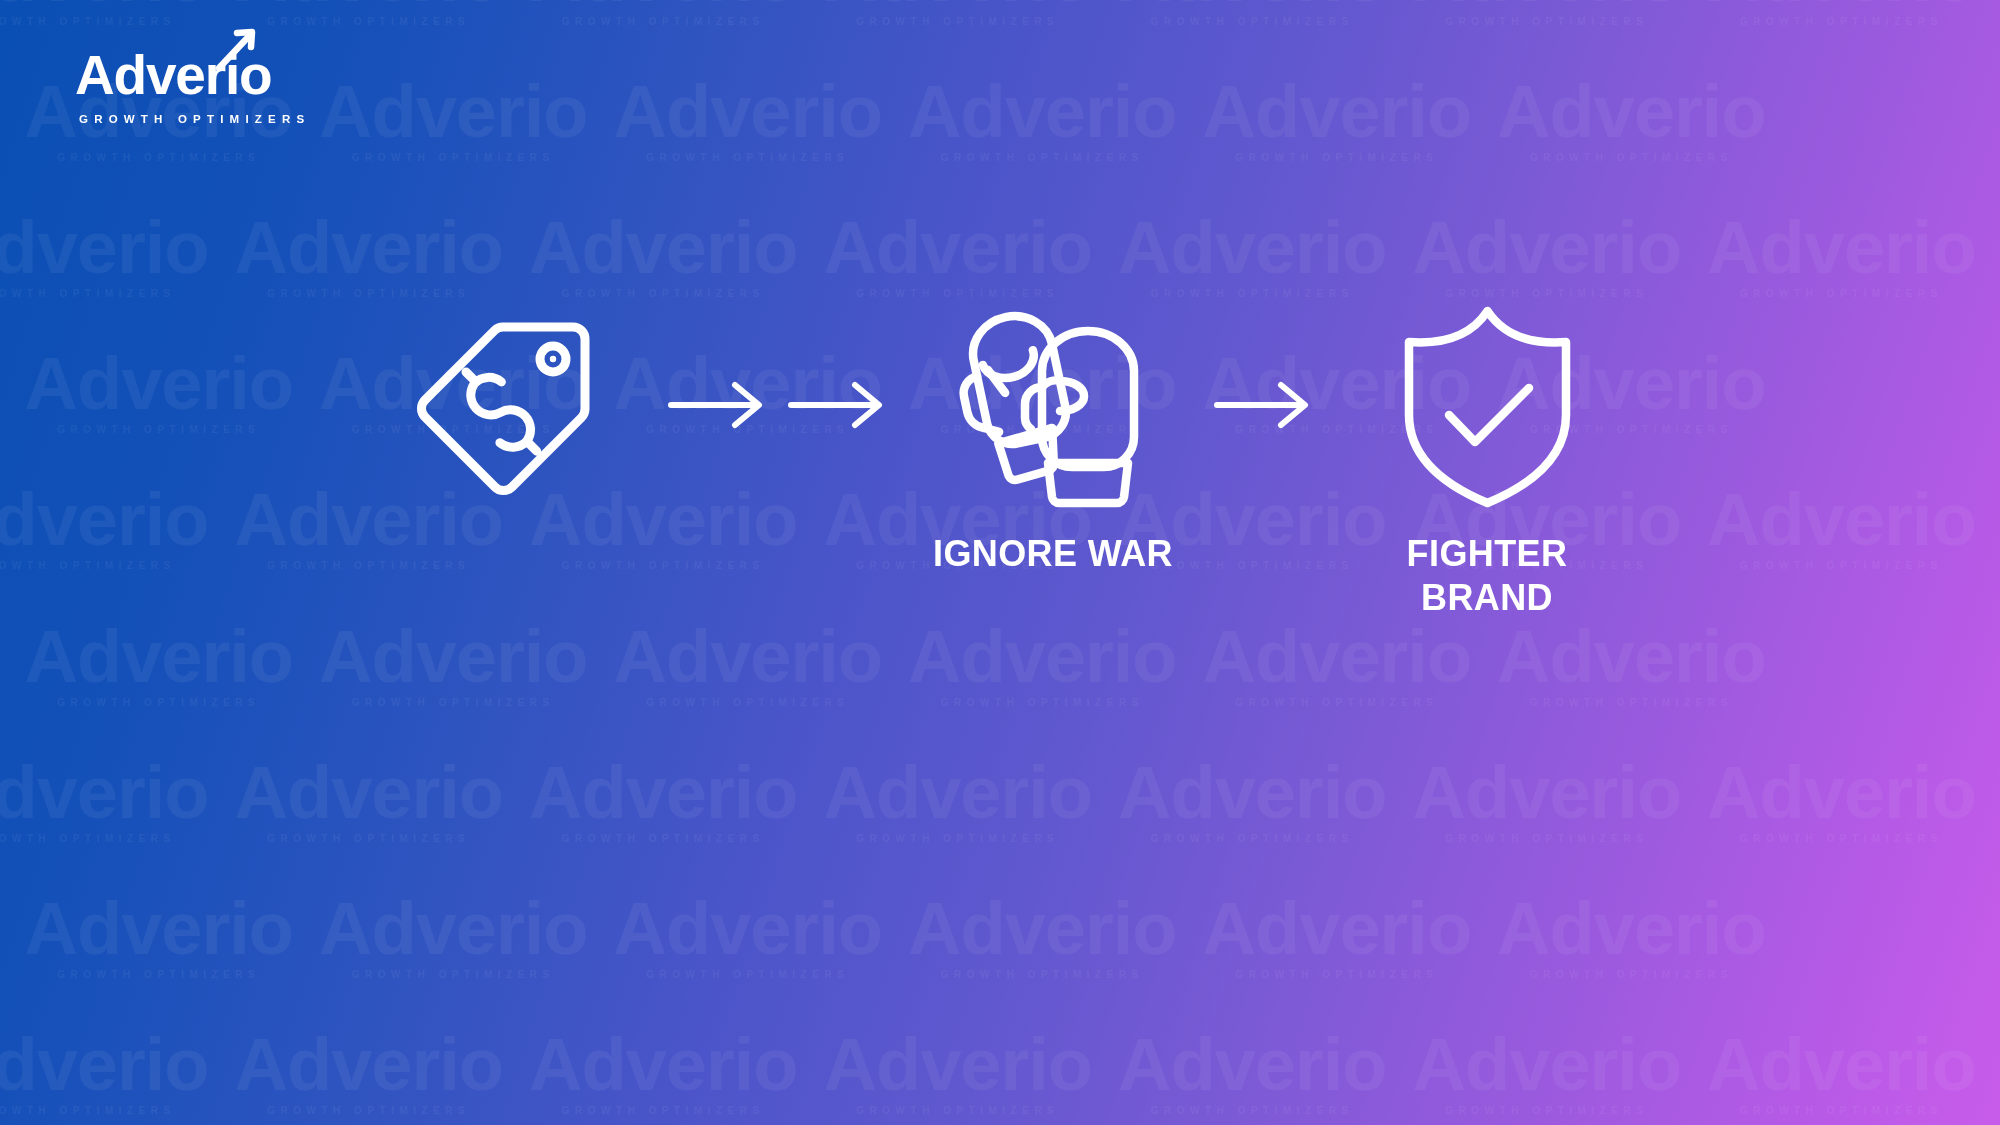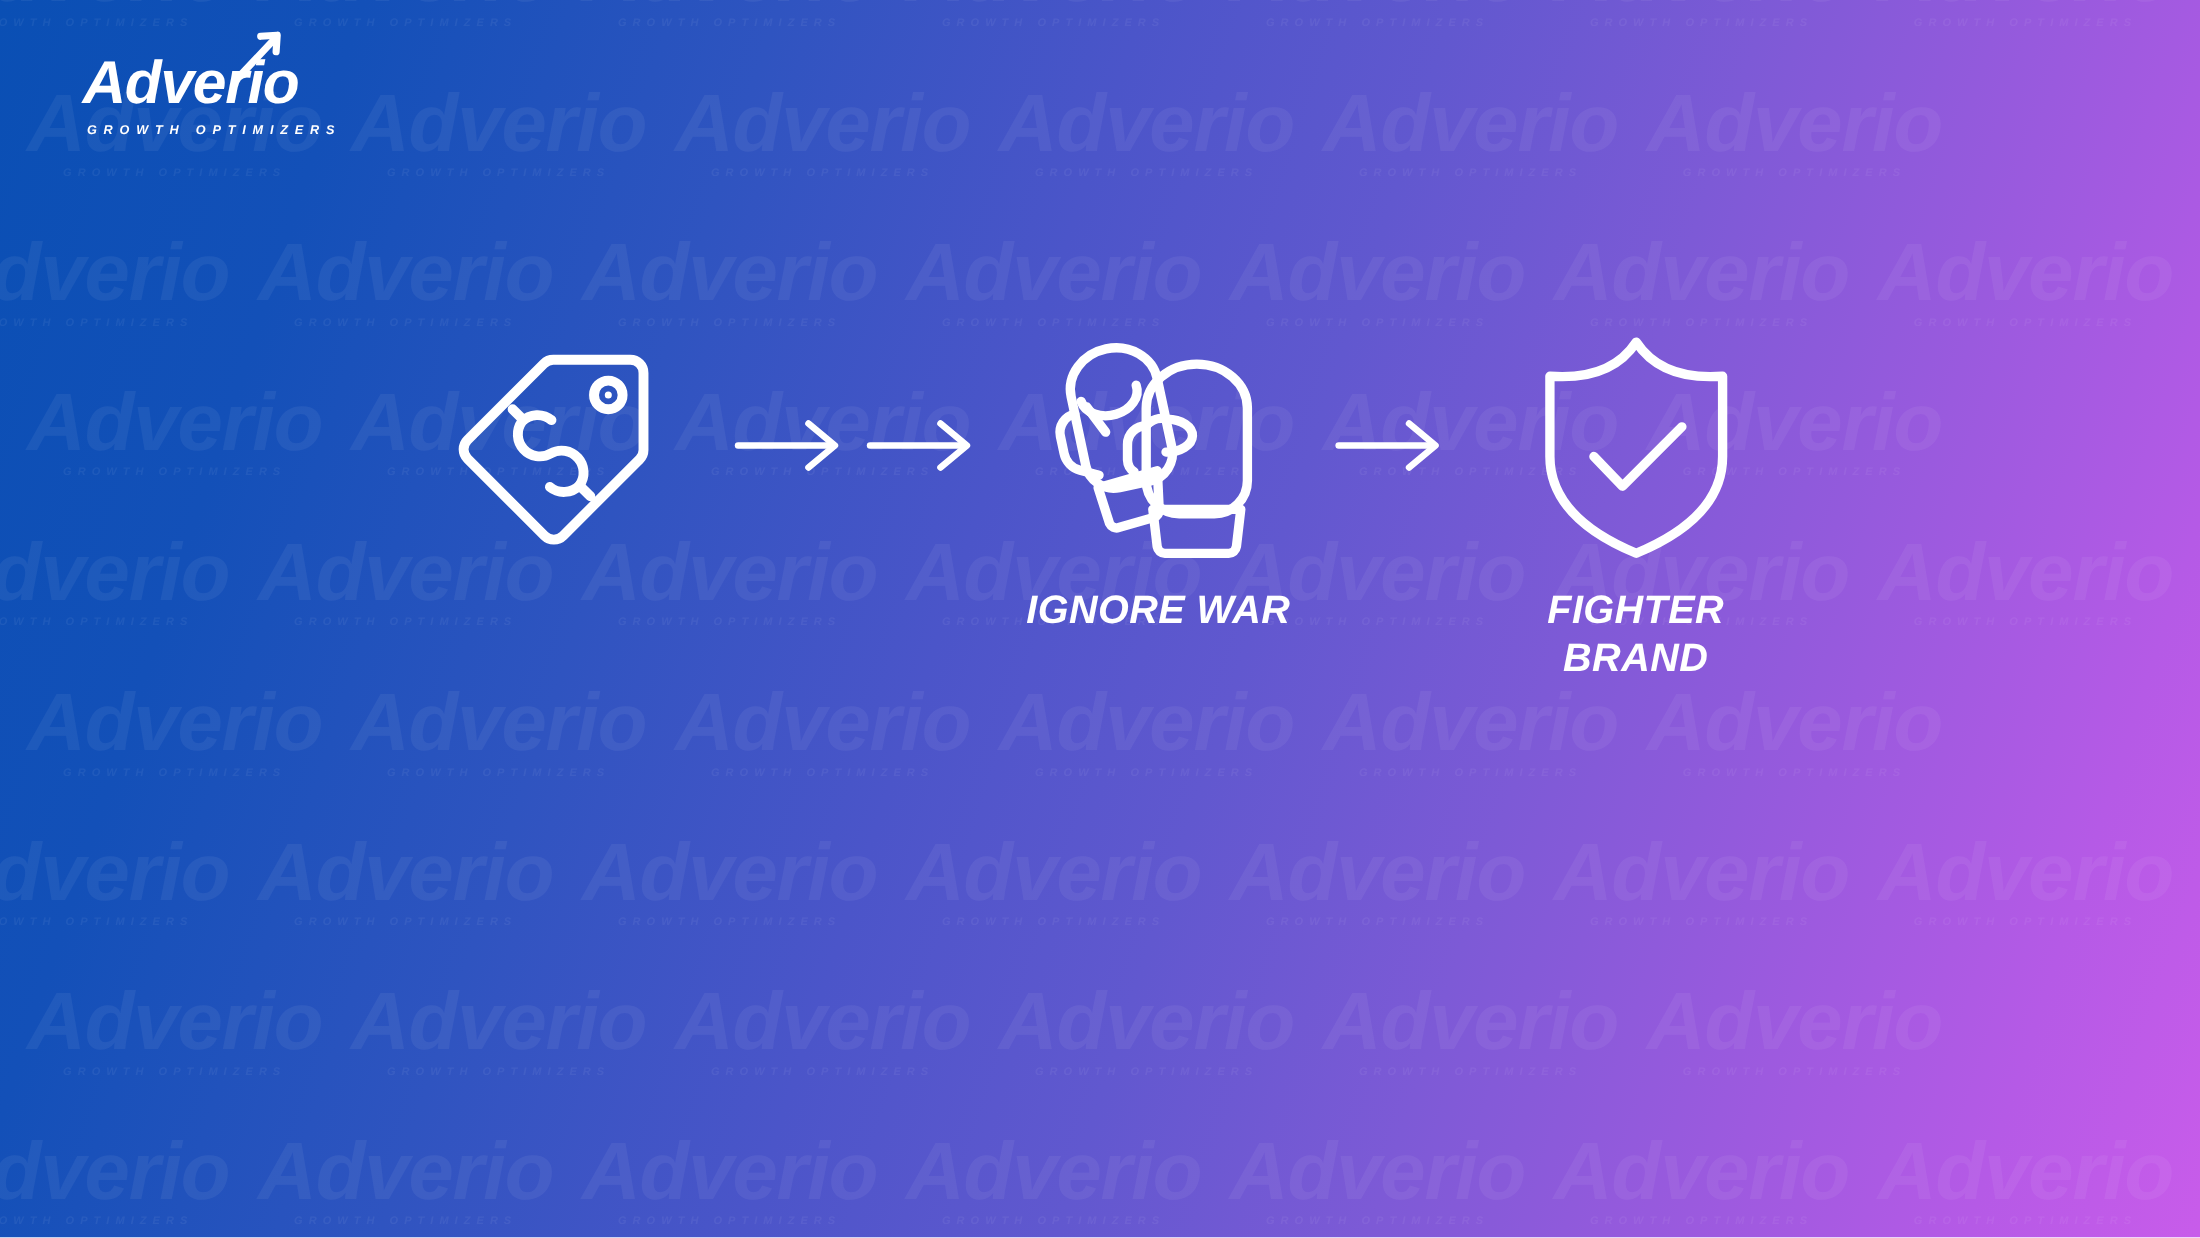--- a/index.html
+++ b/index.html
@@ -19,21 +19,20 @@
         #0a4fb4 0%,
         #1350b8 14%,
         #2f54c0 30%,
         #4b55c9 44%,
         #6158cf 56%,
         #7d5ad6 68%,
         #9a5ade 80%,
         #b55ae6 91%,
         #c85cea 100%);
     overflow:hidden;
-    font-style:italic;
   }
 
   
   #watermark {
     position:absolute;
     inset:-60px -40px -40px -60px;
     display:flex;
     flex-direction:column;
     justify-content:flex-start;
     pointer-events:none;

